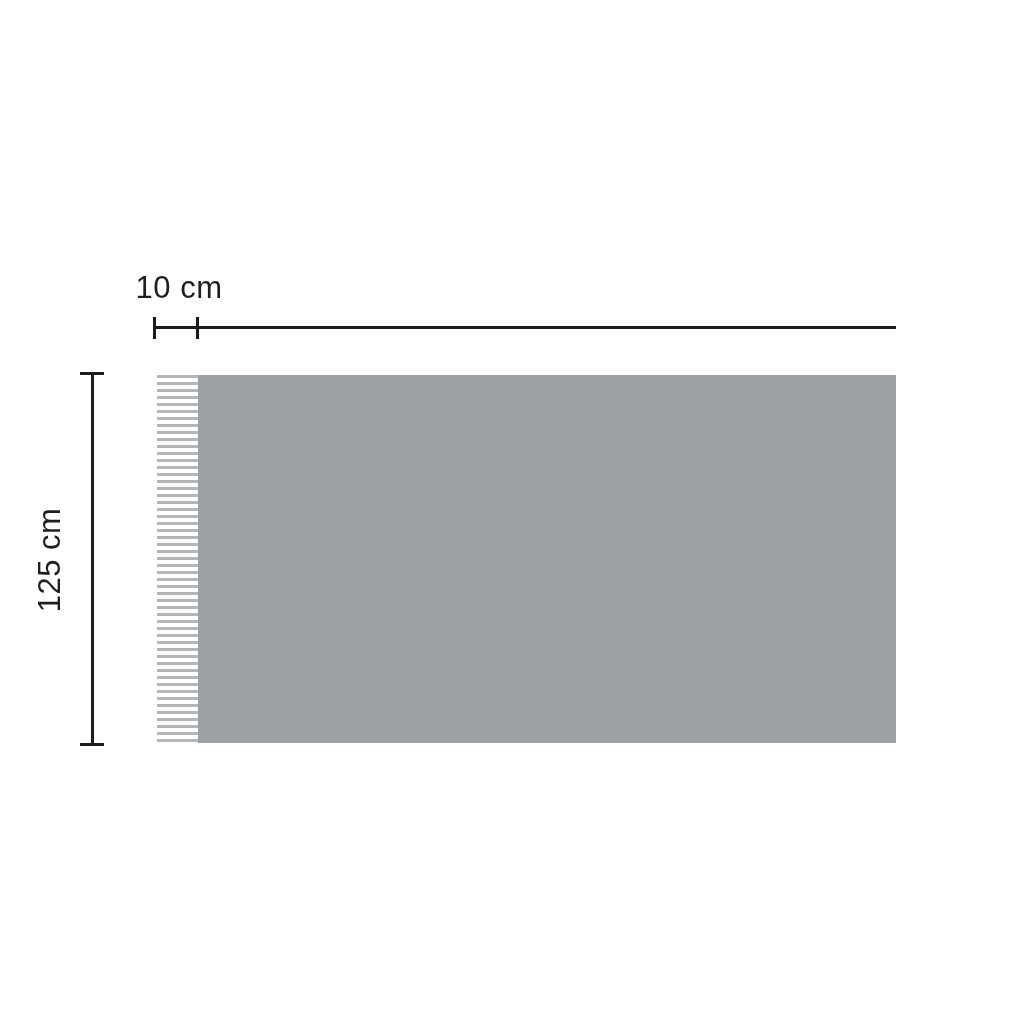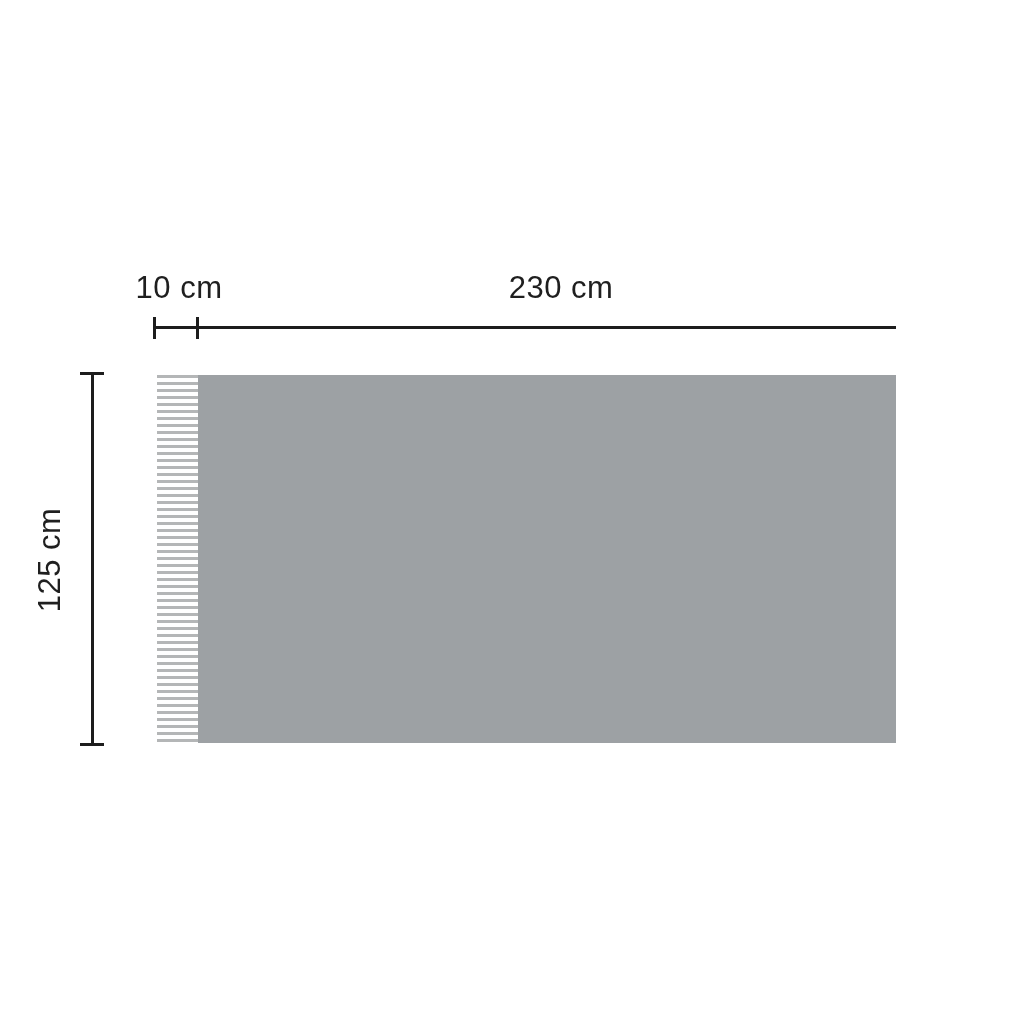--- a/index.html
+++ b/index.html
@@ -96,20 +96,19 @@
   <div class="hline"></div>
   <div class="htick htick-left"></div>
   <div class="htick htick-middle"></div>
   <div class="htick htick-right"></div>
 
   <div class="vline"></div>
   <div class="vtick vtick-top"></div>
   <div class="vtick vtick-bottom"></div>
 
   <div class="dim-label label-fringe">10 cm</div>
-  <div class="dim-label label-width">230 cm</div>
   <div class="dim-label label-height">125 cm</div>
 
   <div class="fringe fringe-left"></div>
   <div class="blanket-body"></div>
   <div class="fringe fringe-right"></div>
 
 </div>
 
 </body></html>

